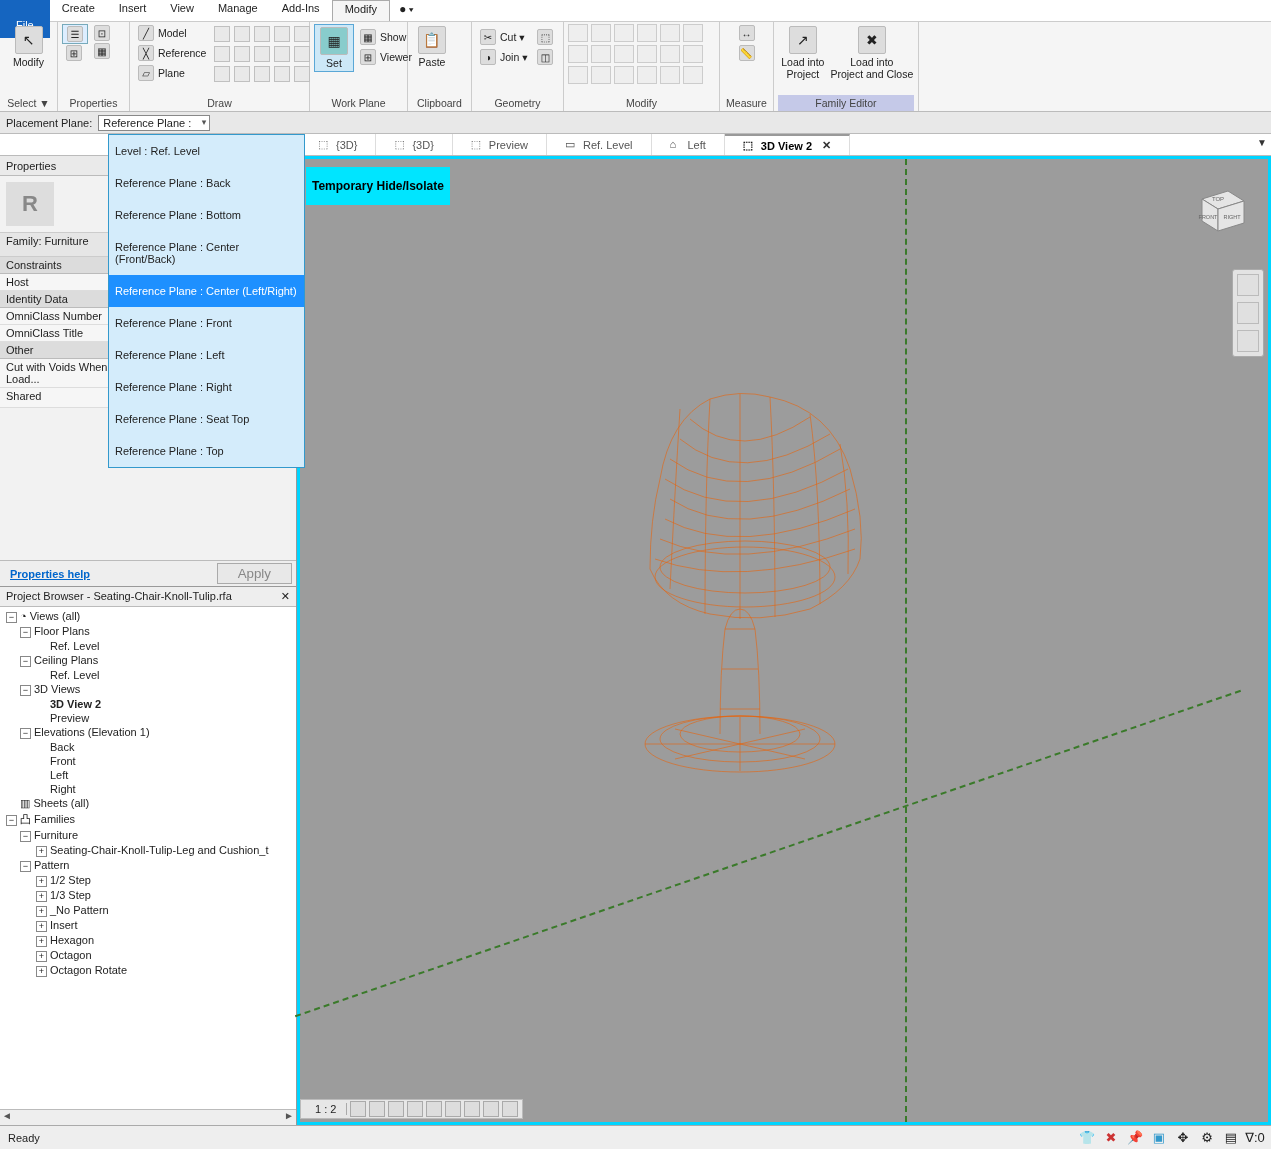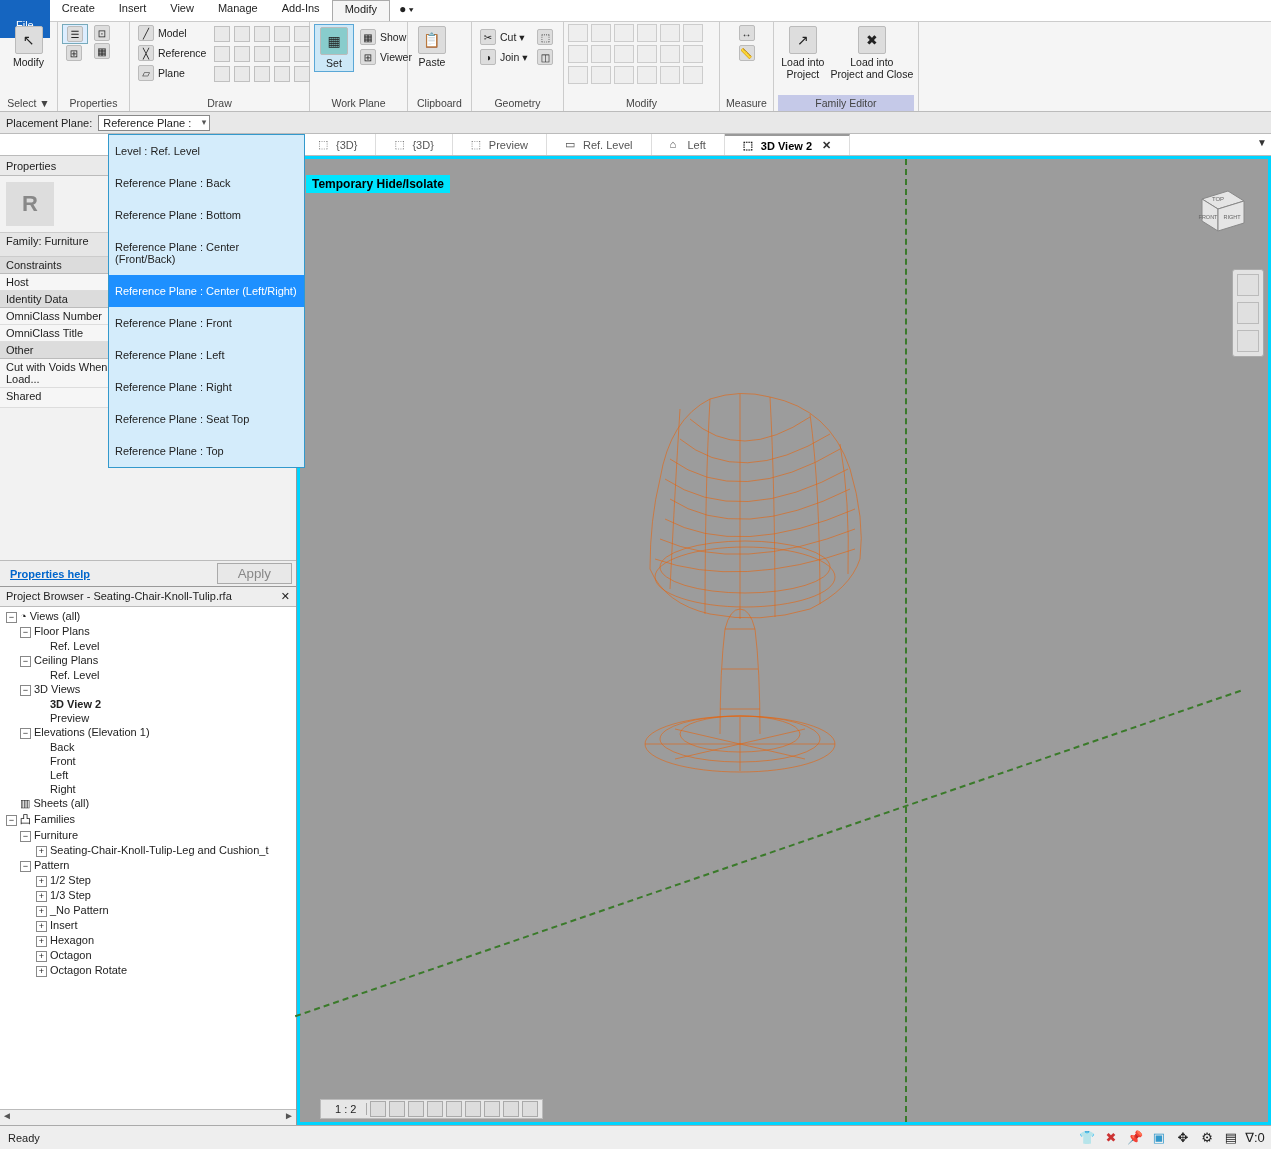--- a/index.html
+++ b/index.html
@@ -69,35 +69,35 @@
   .tree-item { padding: 1px 0 1px 4px; white-space: nowrap; }
   .tree-item .toggle { display: inline-block; width: 11px; height: 11px; border: 1px solid #888; text-align: center; line-height: 9px; font-size: 9px; margin-right: 3px; background:#fff;}
   .tree-item.bold { font-weight: bold; }
   .indent1 { padding-left: 18px; } .indent2 { padding-left: 34px; }
   .scrollbar-h { height: 16px; background: #eee; border-top:1px solid #bbb; display:flex; justify-content:space-between; padding:0 2px;}
   .scrollbar-h span{ font-size:10px; color:#555;}
   
   
   .viewport-container { flex: 1; position: relative; background: #9c9c9c; }
   .viewport { position: absolute; inset: 0; border: 3px solid #00d4ff; }
-  .temp-hide { position: absolute; top: 16px; left: 6px; background: #00e5ff; color: #000; font-weight: bold; padding: 2px 6px; font-size: 12px; }
+  .temp-hide { position: absolute; top: 8px; left: 6px; background: #00e5ff; color: #000; font-weight: bold; padding: 12px 6px; font-size: 12px; }
   .viewcube { position: absolute; top: 18px; right: 18px; width: 62px; height: 62px; }
   .navbar-right { position: absolute; top: 110px; right: 4px; width: 32px; background: rgba(240,240,240,0.85); border:1px solid #aaa; border-radius:3px; padding:4px 2px; display:flex; flex-direction:column; gap:6px; align-items:center;}
   .navbar-right div{ width:22px; height:22px; background:#e0e0e0; border:1px solid #bbb;}
   .chair-svg { position: absolute; left: 270px; top: 130px; }
   .ref-plane-v { position:absolute; left:605px; top:0; bottom:0; border-left:2px dashed #3a7a2a;}
   .ref-plane-h { position:absolute; top:648px; left:-40px; width:1000px; height:2px; border-top:2px dashed #3a7a2a; transform:rotate(-19deg); transform-origin: 640px 0;}
   
   
   .dropdown { position: absolute; left: 108px; top: 134px; width: 197px; background: #d4ecfb; border: 1px solid #3399cc; z-index: 100; font-size: 11px;}
   .dropdown div { padding: 10px 6px; }
   .dropdown .selected { background: #1e90ff; color: #fff; }
   
   
-  .view-control-bar { position: absolute; bottom: 3px; left: 20px; display: flex; align-items: center; gap: 3px; background: rgba(240,240,240,0.9); padding: 1px 4px; border:1px solid #bbb;}
+  .view-control-bar { position: absolute; bottom: 3px; left: 0; display: flex; align-items: center; gap: 3px; background: rgba(240,240,240,0.9); padding: 1px 4px; border:1px solid #bbb;}
   .view-control-bar .scale { padding: 0 10px; border-right: 1px solid #aaa; }
   .vcb-icon { width: 16px; height: 16px; background: #ddd; border:1px solid #aaa;}
   
   
   .status-bar { height: 24px; background: #eee; border-top: 1px solid #aaa; display: flex; justify-content: space-between; align-items: center; padding: 0 8px; }
   .status-icons { display: flex; gap: 8px; }
   .status-icons span { width: 16px; height: 16px; display:inline-flex; align-items:center; justify-content:center; font-size:13px;}
 </style>
 </head>
 <body>

